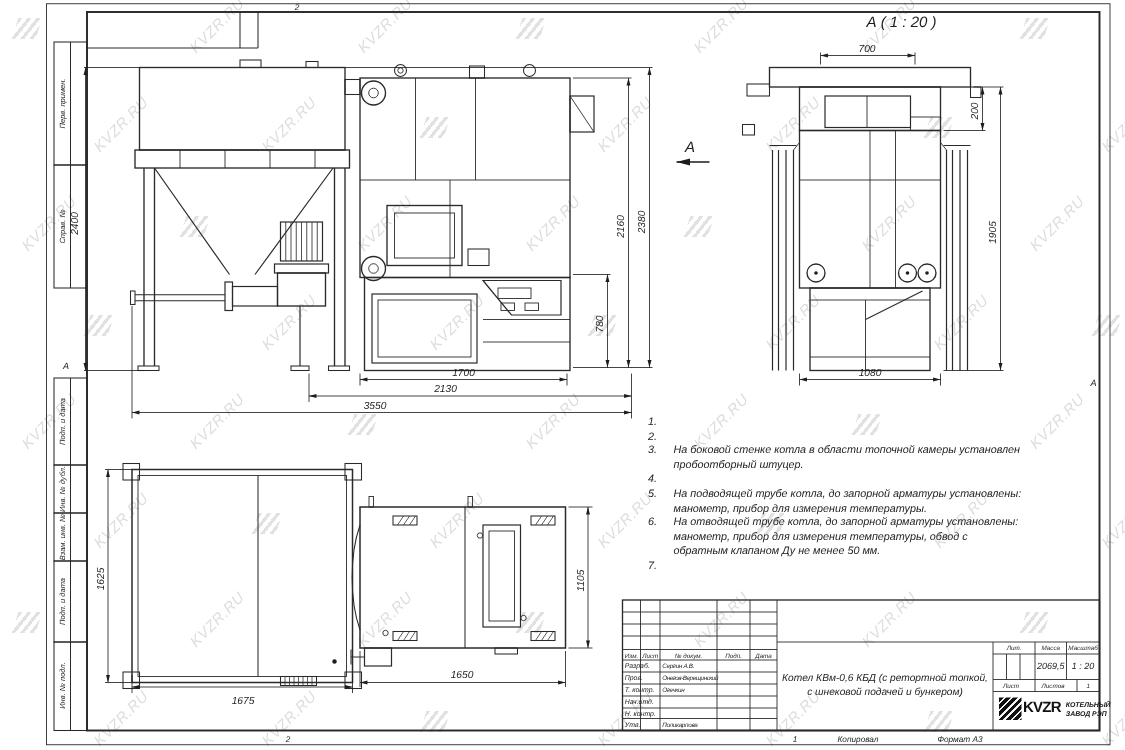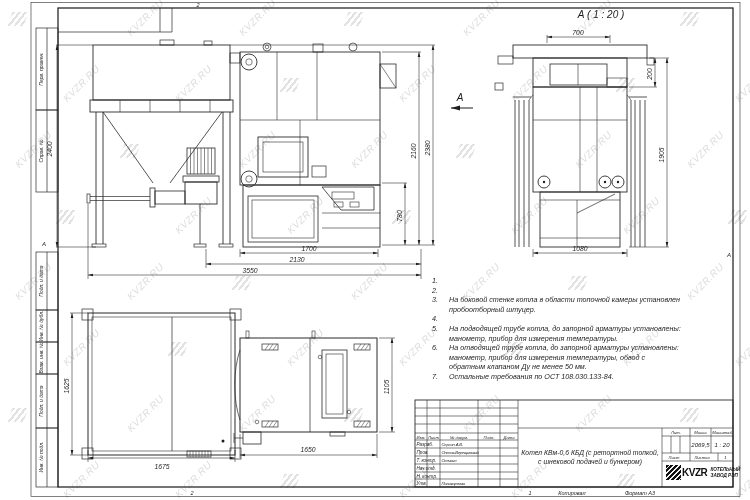--- a/index.html
+++ b/index.html
@@ -327,21 +327,20 @@
     <div class="note-row">
         <span class="note-num">5.</span>
         <span class="note-text">На подводящей трубе котла, до запорной арматуры установлены: манометр, прибор для измерения температуры.</span>
       </div>
     <div class="note-row">
         <span class="note-num">6.</span>
         <span class="note-text">На отводящей трубе котла, до запорной арматуры установлены: манометр, прибор для измерения температуры, обвод с обратным клапаном Ду не менее 50 мм.</span>
       </div>
     <div class="note-row">
         <span class="note-num">7.</span>
-        <span class="note-text">Остальные требования по ОСТ 108.030.133-84.</span>
       </div>
   </div>
 
   <div class="layer">
     <span class="tb c" style="left:421px;top:436.5px;font-size:4.2px">Изм.</span>
     <span class="tb c" style="left:433.5px;top:436.5px;font-size:4.2px">Лист</span>
     <span class="tb c" style="left:459px;top:436.5px;font-size:4.2px">№ докум.</span>
     <span class="tb c" style="left:489px;top:436.5px;font-size:4.2px">Подп.</span>
     <span class="tb c" style="left:509px;top:436.5px;font-size:4.2px">Дата</span>
 

